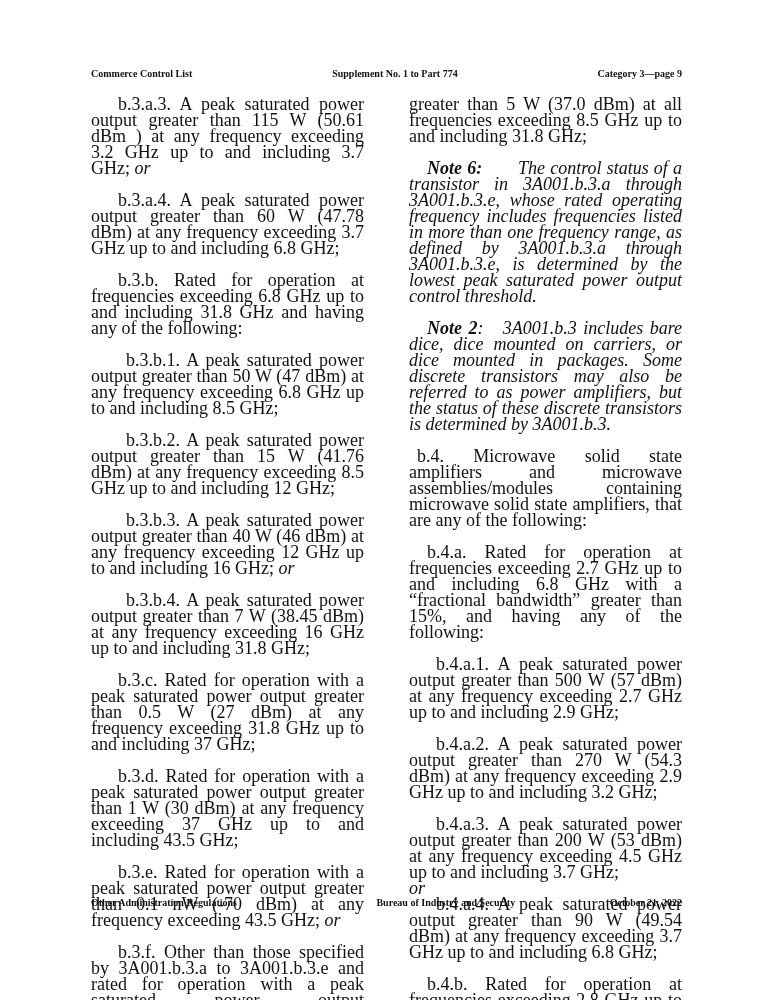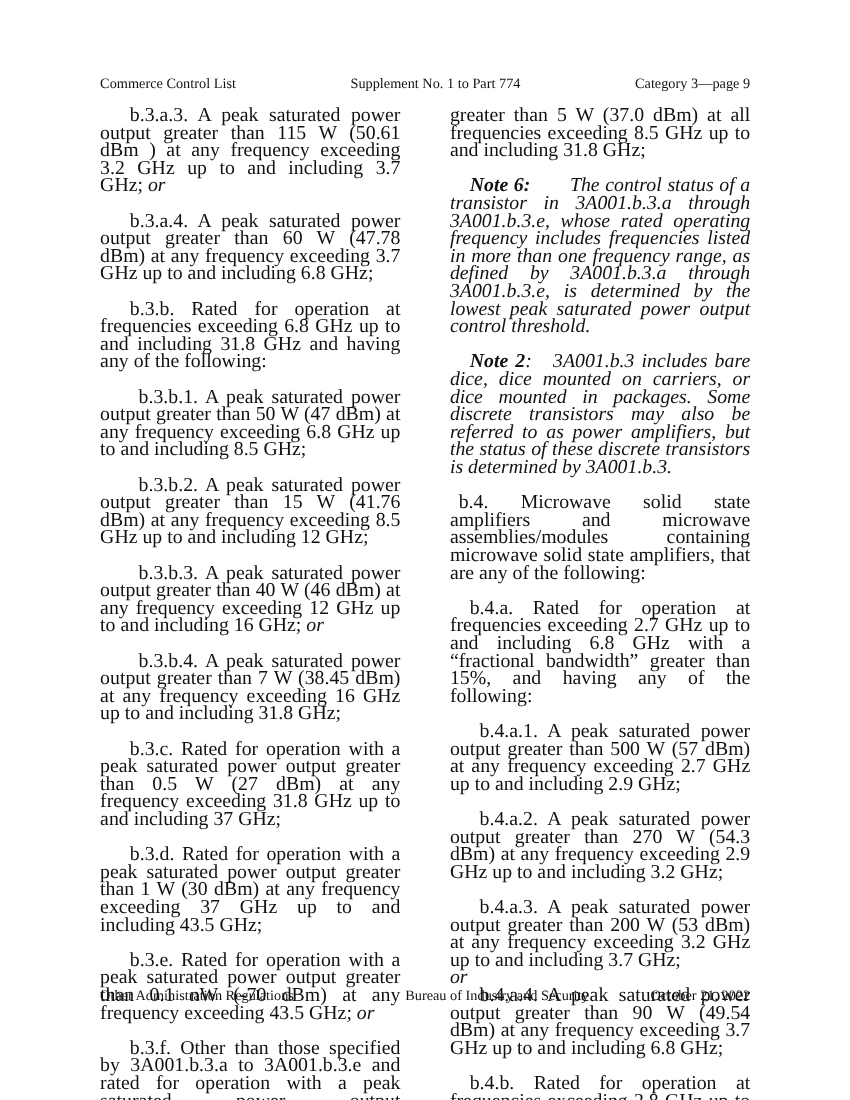--- a/index.html
+++ b/index.html
@@ -1,18 +1,18 @@
 <!DOCTYPE html>
 <html><head>
 <meta charset="utf-8">
 <style>
   html, body { margin: 0; padding: 0; background: #ffffff; }
   body { width: 773px; height: 1000px; position: relative; overflow: hidden;
          font-family: "Liberation Serif", "DejaVu Serif", serif; color: #111; }
-  .hdr, .ftr { position: absolute; left: 91px; width: 591px; font-weight: normal; font-size: 13px;
+  .hdr, .ftr { position: absolute; left: 91px; width: 591px; font-weight: bold; font-size: 10px;
                display: flex; justify-content: space-between; }
   .hdr { top: 68px; }
   .ftr { top: 897px; }
   .ftr .c { margin-left: 45px; }
   .col { position: absolute; top: 96px; width: 273px; font-size: 18px; line-height: 16px; }
   .col.left { left: 91px; }
   .col.right { left: 409px; }
   .p { text-align: justify; text-align-last: left; margin: 0 0 16px 0; }
   .p.last-just { text-align-last: justify; }
   .i1 { text-indent: 27px; }
@@ -48,21 +48,21 @@
 </div>
 
 <div class="col right">
   <p class="p">greater than 5 W (37.0 dBm) at all frequencies exceeding 8.5 GHz up to and including 31.8 GHz;</p>
   <p class="p i3 it"><span class="bi">Note 6</span><b>:</b>&nbsp;&nbsp;&nbsp;&nbsp;&nbsp;&nbsp; <span>The control status of a transistor in 3A001.b.3.a through 3A001.b.3.e, whose rated operating frequency includes frequencies listed in more than one frequency range, as defined by 3A001.b.3.a through 3A001.b.3.e, is determined by the lowest peak saturated power output control threshold.</span></p>
   <p class="p i3 it"><span class="bi">Note 2</span><span>:</span>&nbsp;&nbsp; <span>3A001.b.3 includes bare dice, dice mounted on carriers, or dice mounted in packages. Some discrete transistors may also be referred to as power amplifiers, but the status of these discrete transistors is determined by 3A001.b.3.</span></p>
   <p class="p i4">b.4. Microwave solid state amplifiers and microwave assemblies/modules containing microwave solid state amplifiers, that are any of the following:</p>
   <p class="p i3">b.4.a. Rated for operation at frequencies exceeding 2.7 GHz up to and including 6.8 GHz with a “fractional bandwidth” greater than 15%, and having any of the following:</p>
   <p class="p i5">b.4.a.1. A peak saturated power output greater than 500 W (57 dBm) at any frequency exceeding 2.7 GHz up to and including 2.9 GHz;</p>
   <p class="p i5">b.4.a.2. A peak saturated power output greater than 270 W (54.3 dBm) at any frequency exceeding 2.9 GHz up to and including 3.2 GHz;</p>
-  <p class="p i5 nogap">b.4.a.3. A peak saturated power output greater than 200 W (53 dBm) at any frequency exceeding 3.2 GHz up to and including 3.7 GHz;</p>
+  <p class="p i5 nogap">b.4.a.3. A peak saturated power output greater than 200 W (53 dBm) at any frequency exceeding 4.5 GHz up to and including 3.7 GHz;</p>
   <p class="p it nogap">or</p>
   <p class="p i5">b.4.a.4. A peak saturated power output greater than 90 W (49.54 dBm) at any frequency exceeding 3.7 GHz up to and including 6.8 GHz;</p>
   <p class="p i3 last-just">b.4.b. Rated for operation at frequencies exceeding 2.8 GHz up to and including 31.8 GHz with a “fractional</p>
 </div>
 
 <div class="ftr">
   <span>Other Administration Regulations</span>
   <span class="c">Bureau of Industry and Security</span>
   <span>October 21, 2022</span>
 </div>

